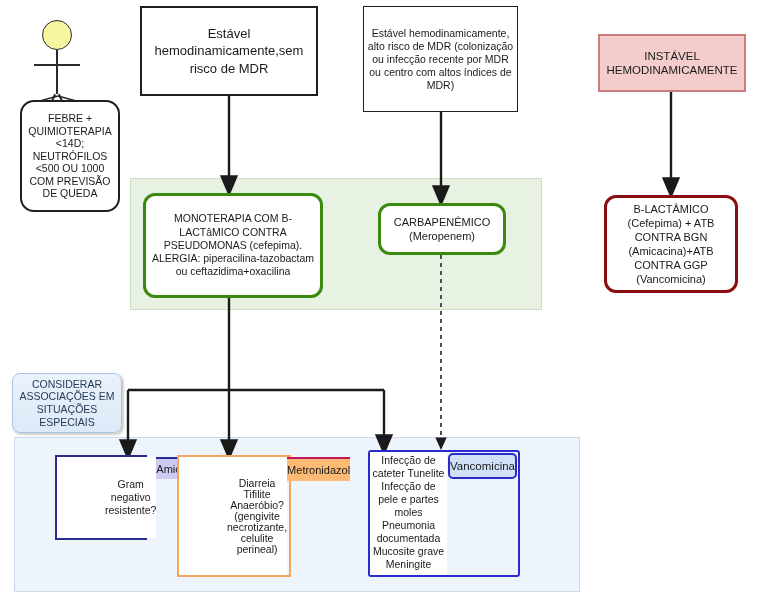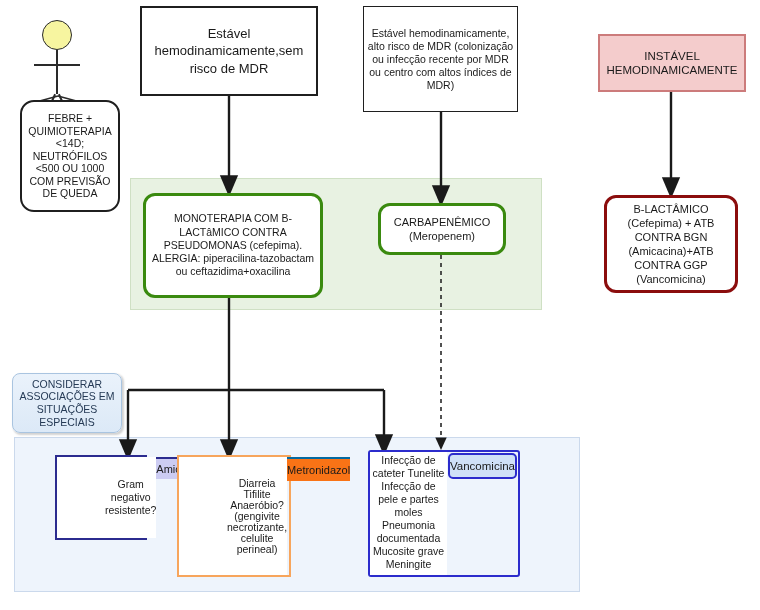--- a/index.html
+++ b/index.html
@@ -98,21 +98,21 @@
     display: flex; align-items: center; justify-content: center;
     text-align: center; font-weight: normal; color: #1a1a1a;
   }
 
   #card-gram { left: 55px; top: 455px; width: 92px; height: 85px; border: 2px solid #2b2b8f; }
   #card-gram .body { font-size: 10.5px; line-height: 13px; }
   #card-gram .foot { height: 22px; background: #ccccf2; border-top: 2px solid #2b2b8f; font-size: 11px; }
 
   #card-anaer { left: 177px; top: 455px; width: 114px; height: 122px; border: 2px solid #f7a55c; }
   #card-anaer .body { font-size: 10.5px; line-height: 11px; }
-  #card-anaer .foot { height: 24px; background: #f97316; border-top: 2px solid #0369a1; font-size: 11px; }
+  #card-anaer .foot { height: 24px; background: #fdba74; border-top: 2px solid #be185d; font-size: 11px; }
 
   #card-vanco { left: 368px; top: 450px; width: 152px; height: 127px; border: 2px solid #2b2bcc;
     border-radius: 3px; }
   #card-vanco .body { font-size: 10.5px; line-height: 13px; padding: 2px 1px; align-items: flex-start; }
   #card-vanco .foot { height: 26px; background: #cfe0f7; border: 2px solid #2b2bcc;
     border-radius: 5px; font-size: 11.5px; font-weight: normal; margin: 1px; }
 
   
   #wires { position: absolute; left: 0; top: 0; width: 760px; height: 610px; pointer-events: none; }
 </style>

